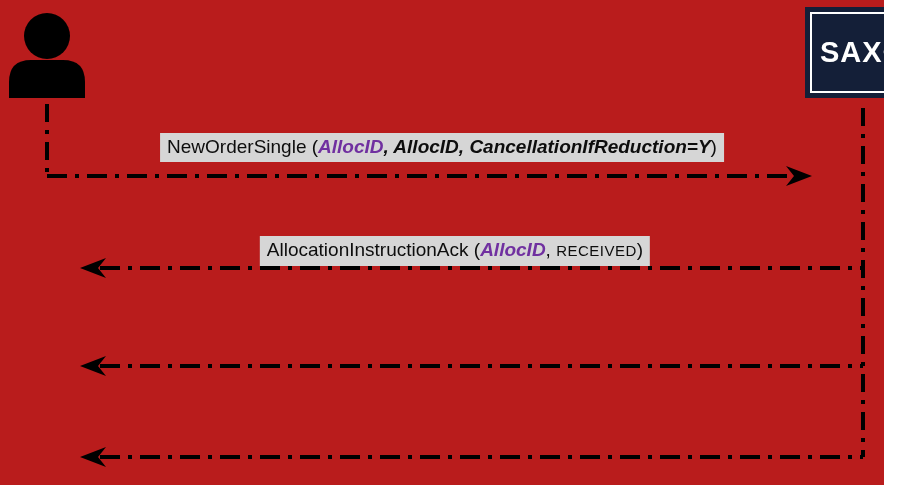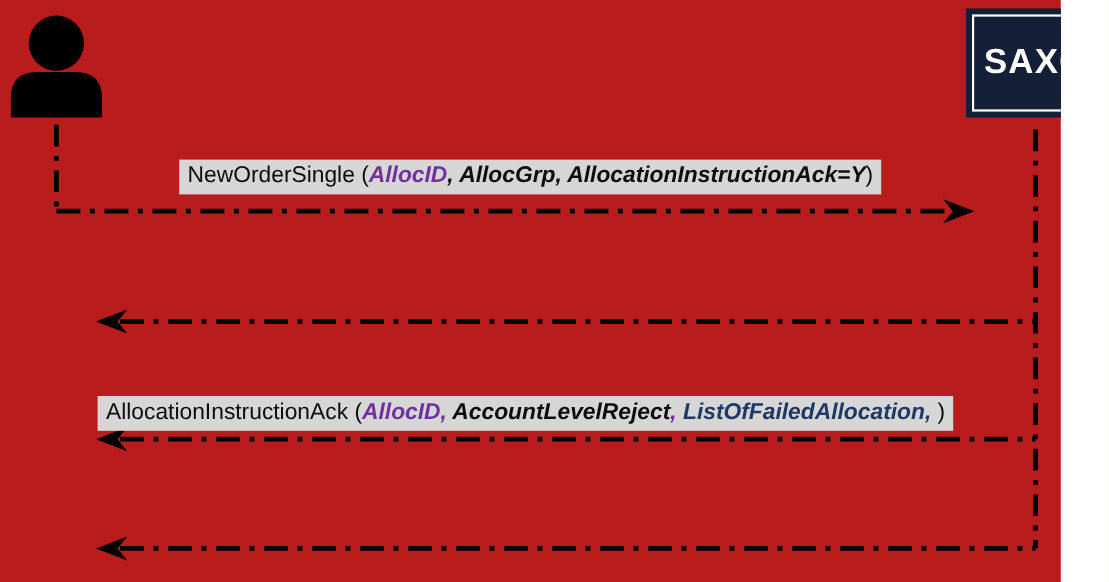--- a/index.html
+++ b/index.html
@@ -84,22 +84,22 @@
     <polygon points="80,457 106,447 98,457 106,467" fill="#000"></polygon>
   </svg>
 
   <div class="saxo-logo">
     <div class="saxo-inner">
       <div class="saxo-top">SAXO</div>
     </div>
   </div>
 
   <div class="msg-label" style="left:442px; top:133px;">
-    <span class="plain">NewOrderSingle (</span><span class="kw-purple">AllocID</span><span class="kw-dark">, AllocGrp, AllocationInstructionAck=Y</span><span class="plain">)</span>
+    <span class="plain">NewOrderSingle (</span><span class="kw-purple">AllocID</span><span class="kw-dark">, AllocID, CancellationIfReduction=Y</span><span class="plain">)</span>
   </div>
 
+  <div class="msg-label" style="left:455px; top:236px;">
+    <span class="plain">AllocationInstructionAck (</span><span class="kw-purple">AllocID</span><span class="plain">, </span><span class="plain sc">RECEIVED</span><span class="plain">)</span>
+  </div>
 
-  <div class="msg-label" style="left:438px; top:330px;">
-    <span class="plain">AllocationInstructionAck (</span><span class="kw-purple">AllocID,</span><span class="kw-dark"> AccountLevelReject</span><span class="kw-purple">,</span><span class="kw-navy"> ListOfFailedAllocation,</span><span class="plain"> )</span>
-  </div>
 
 
 </div>
 
 </body></html>

